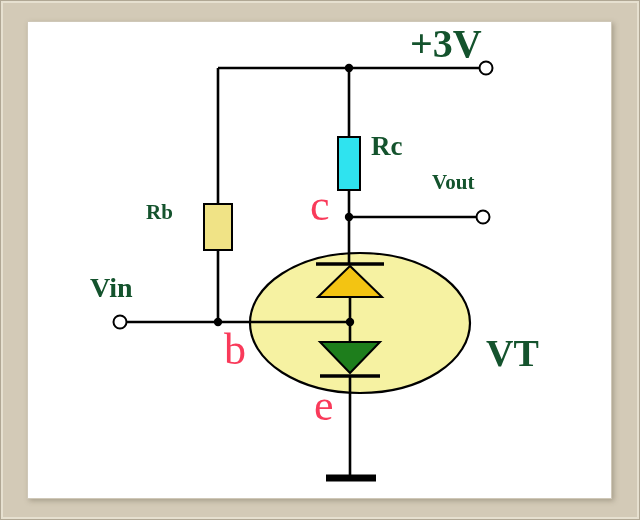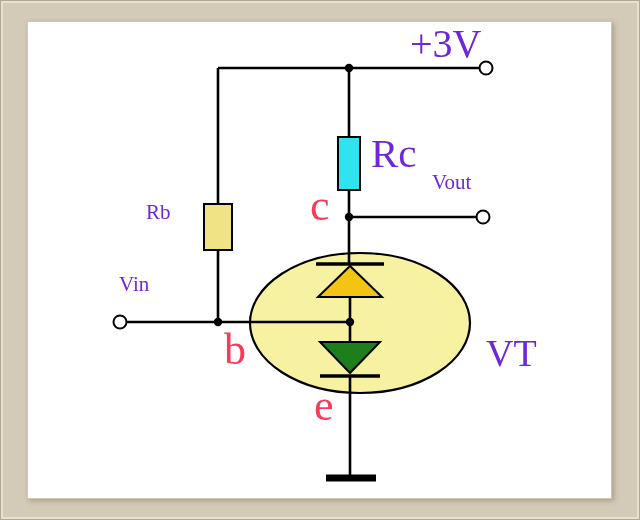--- a/index.html
+++ b/index.html
@@ -1,28 +1,28 @@
 <!DOCTYPE html>
 <html><head>
 <meta charset="utf-8">
 <style>
   html,body{margin:0;padding:0;}
   body{background:#c9c0ac;font-family:"Liberation Serif","DejaVu Serif",serif;}
   .page{position:relative;width:640px;height:520px;overflow:hidden;}
   .frame{position:absolute;inset:0;border:1px solid #b0a794;box-shadow:inset 0 0 0 2px #e6e0d0;}
   .canvas{position:absolute;left:27px;top:21px;width:583px;height:476px;border:1px solid #cfc8b8;box-shadow:2px 2px 5px rgba(90,80,60,.35);}
   .circuit{position:absolute;left:0;top:0;width:640px;height:520px;}
-  .lbl{position:absolute;line-height:1;font-weight:normal;color:#6d28d9;white-space:nowrap;
+  .lbl{position:absolute;line-height:1;font-weight:bold;color:#14532d;white-space:nowrap;
        font-family:"Liberation Serif","DejaVu Serif",serif;}
   .lbl.supply{left:410px;top:24px;font-size:40px;}
-  .lbl.rc{left:371px;top:133px;font-size:41px;}
+  .lbl.rc{left:371px;top:133px;font-size:27px;}
   .lbl.vout{left:432px;top:172px;font-size:21px;}
   .lbl.vt{left:486px;top:334px;font-size:38px;}
   .lbl.rb{left:146px;top:202px;font-size:21px;}
-  .lbl.vin{left:90px;top:274px;font-size:21px;margin-left:29px;}
+  .lbl.vin{left:90px;top:274px;font-size:28px;}
   .lbl.pin{font-weight:normal;font-size:44px;}
   .lbl.pin.c{left:310px;top:184px;}
   .lbl.pin.b{left:224px;top:328px;}
   .lbl.pin.e{left:314px;top:384px;}
 </style>
 </head>
 <body>
 
 <div class="page">
 

